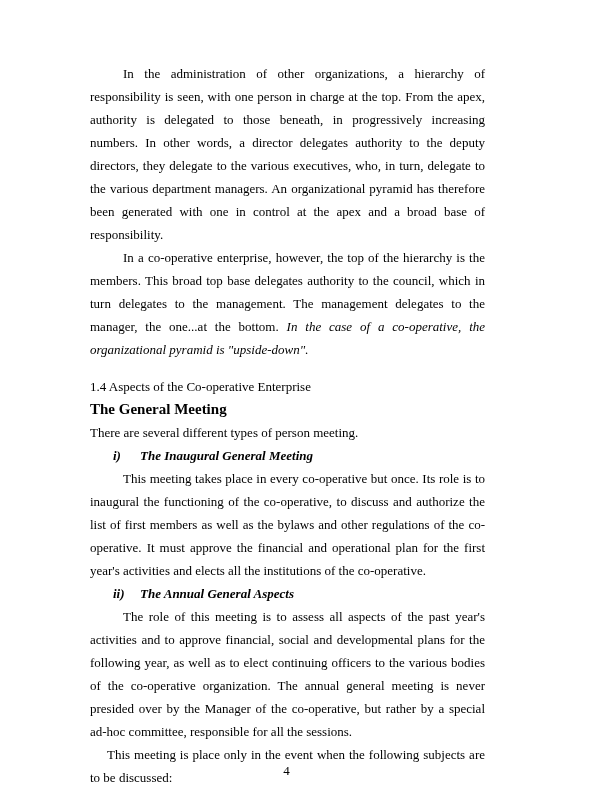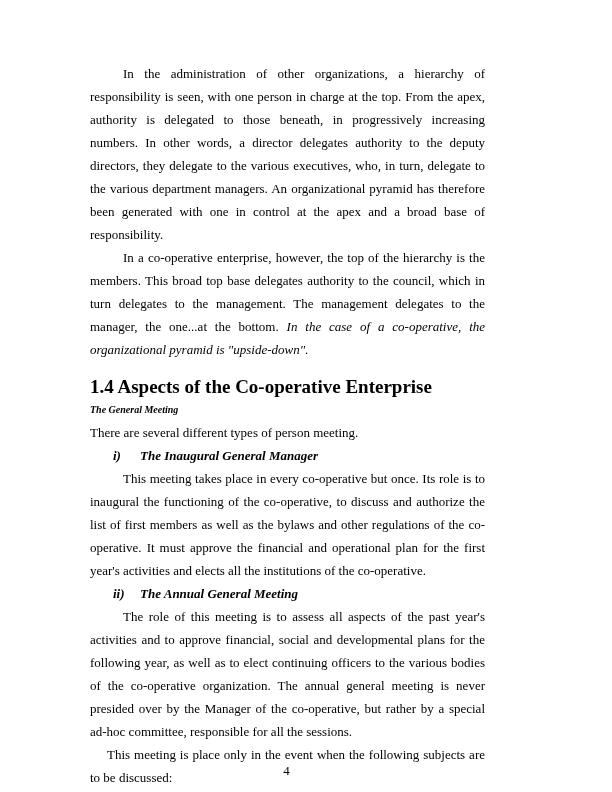--- a/index.html
+++ b/index.html
@@ -21,29 +21,28 @@
   }
   .page p {
     margin: 0;
     line-height: 23px;
     text-align: justify;
   }
   .indent { text-indent: 33px; }
   .indent-sm { text-indent: 17px; }
   .it { font-style: italic; }
   .heading {
-    font-size: 19px;
-    font-weight: bold;
+    font-size: 13px;
+    font-weight: normal;
     margin: 14px 0 0 0;
     line-height: 23px;
   }
   .subheading {
-    font-size: 10px;
+    font-size: 15px;
     font-weight: bold;
-    font-style: italic;
     margin: 0;
     line-height: 23px;
   }
   .list-head {
     font-weight: bold;
     font-style: italic;
     padding-left: 23px;
     text-align: left !important;
   }
   .list-head .num {
@@ -77,25 +76,25 @@
   <p class="indent">In the administration of other organizations, a hierarchy of responsibility is seen, with one person in charge at the top. From the apex, authority is delegated to those beneath, in progressively increasing numbers. In other words, a director delegates authority to the deputy directors, they delegate to the various executives, who, in turn, delegate to the various department managers. An organizational pyramid has therefore been generated with one in control at the apex and a broad base of responsibility.</p>
 
   <p class="indent"><span>In a co-operative enterprise, however, the top of the hierarchy is the members. This broad top base delegates authority to the council, which in turn delegates to the management.  The management delegates to the manager, the one...at the bottom.</span> <span class="it">In the case of a  co-operative, the organizational pyramid is "upside-down".</span></p>
 
   <h1 class="heading">1.4 Aspects of the Co-operative Enterprise</h1>
 
   <h2 class="subheading">The General Meeting</h2>
 
   <p>There are several different types of person meeting.</p>
 
-  <p class="list-head"><span class="num">i)</span><span>The Inaugural General Manager</span></p>
+  <p class="list-head"><span class="num">i)</span><span>The Inaugural General Meeting</span></p>
 
   <p class="indent">This meeting takes place in every co-operative but once. Its role is to inaugural the functioning of the co-operative, to discuss and authorize the list of first members as well as the bylaws and other regulations of the co-operative. It must approve the financial and operational plan for the first year's activities and elects all the institutions of the co-operative.</p>
 
-  <p class="list-head"><span class="num">ii)</span><span>The Annual General Meeting</span></p>
+  <p class="list-head"><span class="num">ii)</span><span>The Annual General Aspects</span></p>
 
   <p class="indent">The role of this meeting is to assess all aspects of the past year's activities and to approve financial, social and developmental plans for the following year, as well as to elect continuing officers to the various bodies of the co-operative organization.  The annual general meeting is never presided over by the Manager of the co-operative, but rather by a special ad-hoc committee, responsible for all the sessions.</p>
 
 
   <p class="indent-sm">This meeting is place only in the event when the following subjects are to be discussed:</p>
 
   <p class="sub-item"><span class="sub-num">a)</span></p>
 
   <div class="page-number">4</div>
 

